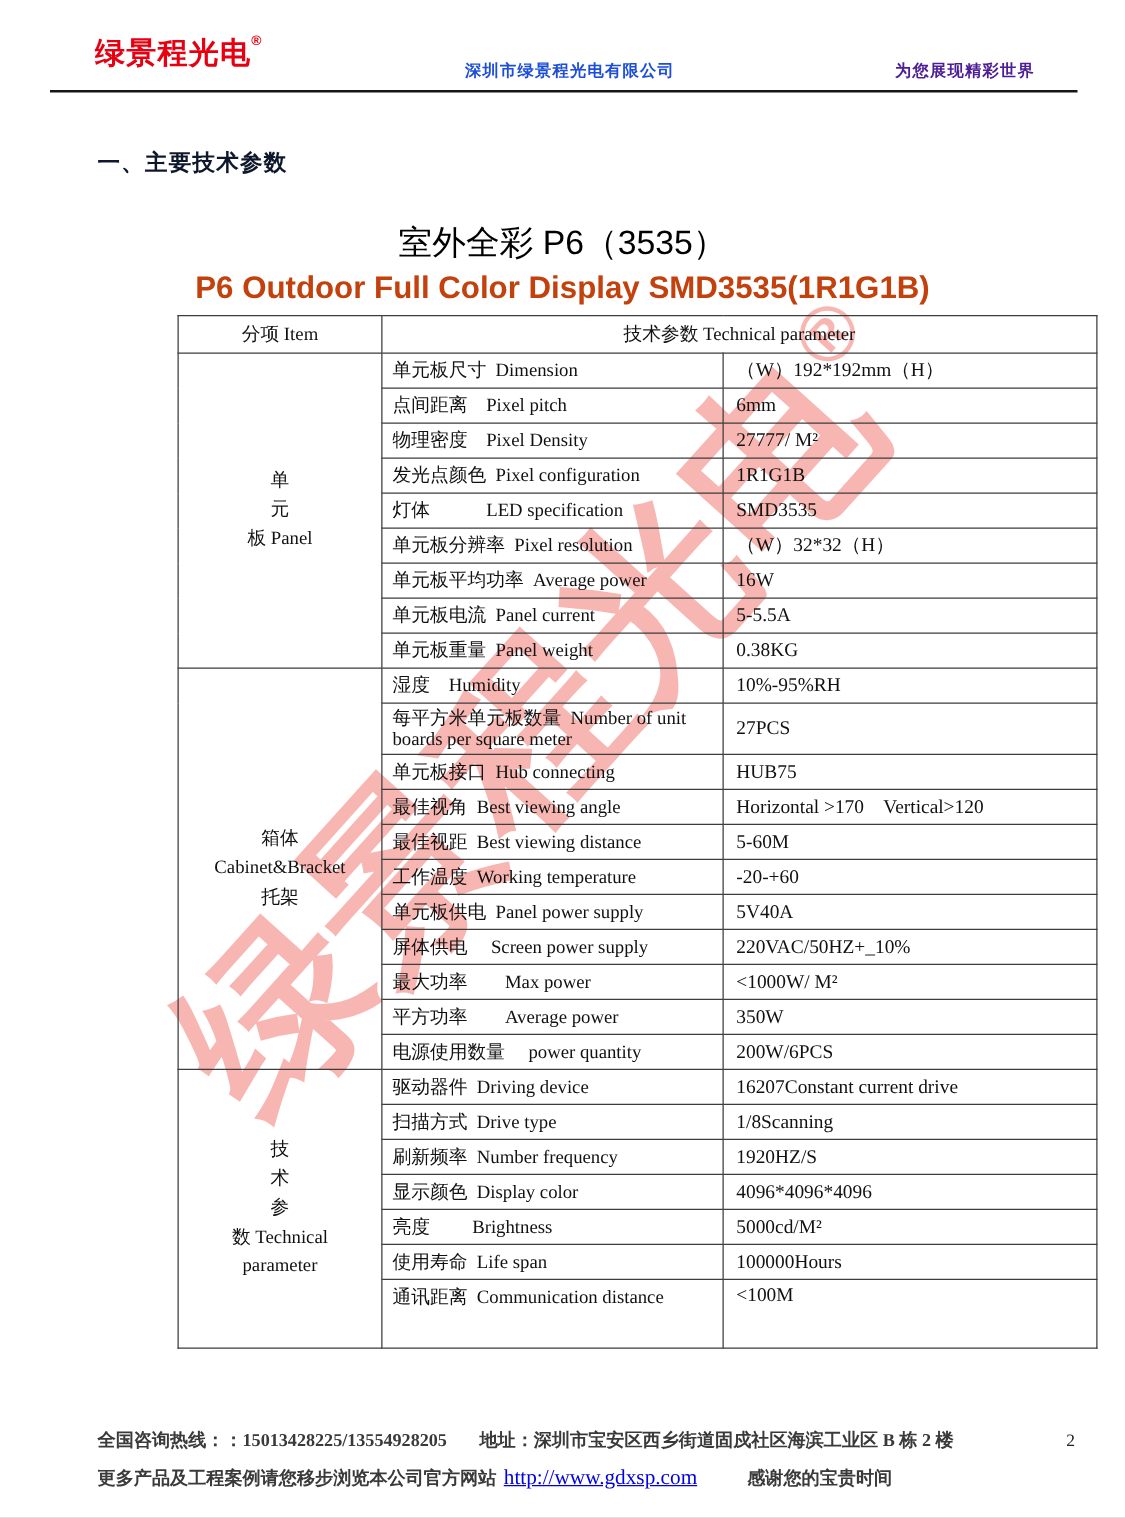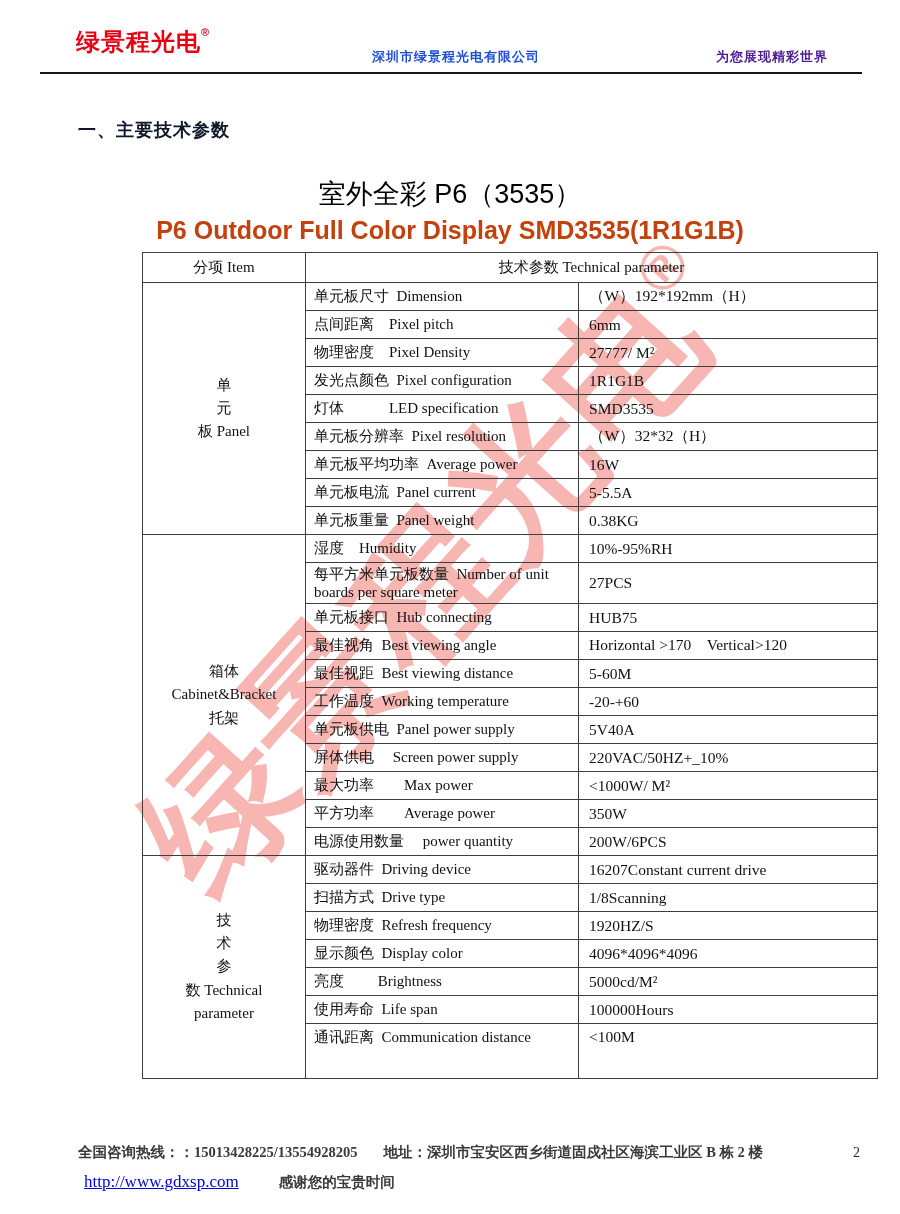--- a/index.html
+++ b/index.html
@@ -217,21 +217,21 @@
             <div>parameter</div>
           </td>
           <td class="name-cell">驱动器件  Driving device</td>
           <td class="value-cell">16207Constant current drive</td>
         </tr>
         <tr>
           <td class="name-cell">扫描方式  Drive type</td>
           <td class="value-cell">1/8Scanning</td>
         </tr>
         <tr>
-          <td class="name-cell">物理密度  Refresh frequency</td>
+          <td class="name-cell">刷新频率  Number frequency</td>
           <td class="value-cell">1920HZ/S</td>
         </tr>
         <tr>
           <td class="name-cell">显示颜色  Display color</td>
           <td class="value-cell">4096*4096*4096</td>
         </tr>
         <tr>
           <td class="name-cell">亮度　　 Brightness</td>
           <td class="value-cell">5000cd/M²</td>
         </tr>
@@ -246,18 +246,19 @@
       </tbody>
   </table>
 
   <div class="footer">
     <div class="footer-line1">
       <span><span>全国咨询热线：：</span><span>15013428225/13554928205</span></span>
       <span class="footer-addr">地址：深圳市宝安区西乡街道固戍社区海滨工业区 B 栋 2 楼</span>
       <span class="footer-page">2</span>
     </div>
     <div class="footer-line2">
+      <span>更多产品及工程案例请您移步浏览本公司官方网站</span>
       <a class="site-link" href="#">http://www.gdxsp.com</a>
       <span class="footer-thanks">感谢您的宝贵时间</span>
     </div>
   </div>
 
 </div>
 
 </body></html>

